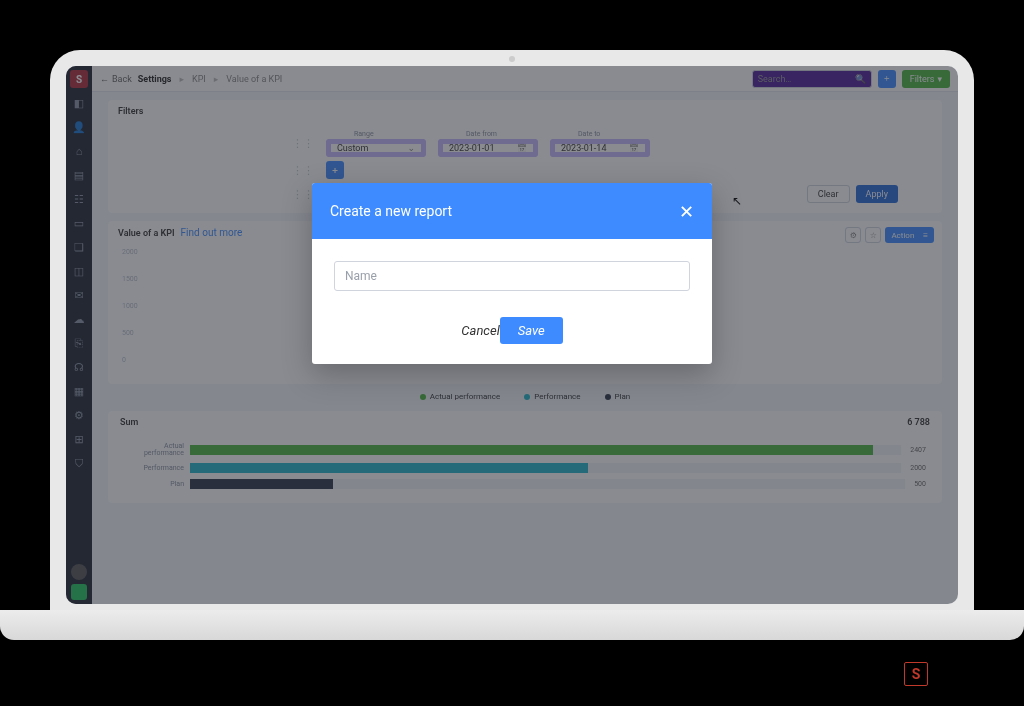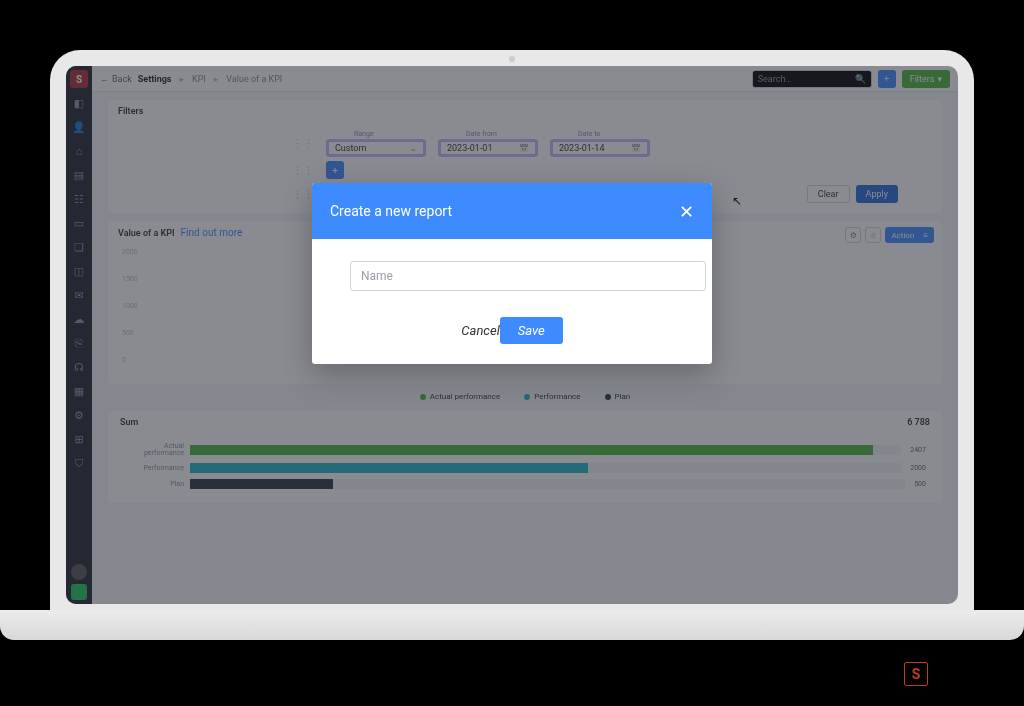--- a/index.html
+++ b/index.html
@@ -43,37 +43,37 @@
     display: flex; align-items: center; padding: 0 8px; gap: 6px;
     border-bottom: 1px solid #e5e7eb;
   }
   .topbar .back { color: #666; display:flex; align-items:center; gap:3px; }
   .bc { color: #222; font-weight: 700; }
   .c2, .c3 { color: #888; font-weight: 400; }
   .crumb-sep { color:#bbb; margin:0 2px; }
   .topbar .grow { flex: 1; }
   .search {
     position: relative; height: 18px; width: 120px;
-    border: 1px solid #d0d4dc; border-radius: 3px; background:#000000;
+    border: 1px solid #d0d4dc; border-radius: 3px; background:#4c1d95;
     display: flex; align-items: center; padding: 0 5px; color:#999;
   }
   .search .mag { position: absolute; right: 4px; top: 3px; }
   .plusbtn { width: 18px; height: 18px; background: #3e8bff; color:#fff; display:flex; align-items:center; justify-content:center; border-radius:3px; }
   .filtersbtn { height: 18px; background:#49b53a; color:#fff; padding:0 8px; display:flex; align-items:center; border-radius:3px; gap:3px; }
   
   .content { flex: 1; padding: 8px 16px; overflow: hidden; }
   .card { background: #fff; border-radius: 4px; margin-bottom: 8px; padding: 0; position: relative;}
   .card-header { font-weight:600; padding: 6px 10px; }
   .filters-body { padding: 4px 24px 10px 24px; }
   .frow { display:flex; align-items:center; gap:12px; margin-top:4px; padding-left:160px;}
   .dragdot { color:#c4c8cf; font-size:11px; }
   .field { display:flex; flex-direction:column; gap:1px; }
   .fl { font-size:7px; color:#8a8f99;margin-left:28px; }
   .sel, .date {
-    height: 18px; border:3px solid #c4b5fd; border-radius:3px; background:#fff;
+    height: 18px; border:5px solid #c4b5fd; border-radius:3px; background:#fff;
     display:flex; align-items:center; padding:0 6px; min-width:100px; justify-content:space-between;
   }
   .chev::after { content:"⌄"; color:#888; margin-left:6px; font-size:9px; }
   .calico::after { content:"📅"; font-size:8px; margin-left:6px; filter:grayscale(1) opacity(0.6); }
   .plustiny { width:18px; height:18px; background:#3e8bff; color:#fff; display:flex; align-items:center; justify-content:center; border-radius:3px; font-weight:bold;}
   .savebtn { height:18px; padding:0 10px; border:1px solid #d0d4dc; border-radius:3px; display:flex; align-items:center; background:#fff; }
   .btnrow { padding-left:160px; display:flex; margin-top:6px; align-items:center; }
   .btnrow .right { margin-left:auto; display:flex; gap:6px; margin-right:20px;}
   .clearbtn { height:18px; padding:0 10px; border:1px solid #d0d4dc; border-radius:3px; background:#fff; display:flex; align-items:center; }
   .applybtn { height:18px; padding:0 10px; background:#2768d7; color:#fff; border-radius:3px; display:flex; align-items:center; }
@@ -109,21 +109,21 @@
     box-shadow: 0 10px 30px rgba(0,0,0,0.25);
   }
   .mhead {
     background:#3e8bff; color:#fff; height:56px;
     display:flex; align-items:center; justify-content:space-between;
     padding: 0 18px; font-size:14px;
   }
   .mbody { padding: 22px; }
   .minput {
     width:100%; height:30px; border:1px solid #d0d4dc; border-radius:3px;
-    padding:0 10px; font-size:12px; color:#333;margin-left:16px;
+    padding:0 10px; font-size:12px; color:#333;
   }
   .minput::placeholder { color:#9aa0aa; }
   .mfoot {
     display:flex; align-items:center; justify-content:center;
     padding: 4px 22px 20px;
     font-style: italic;
   }
   .mcancel { color:#333; font-size:13px; }
   .msave {
     background:#3e8bff; color:#fff; font-size:13px;

